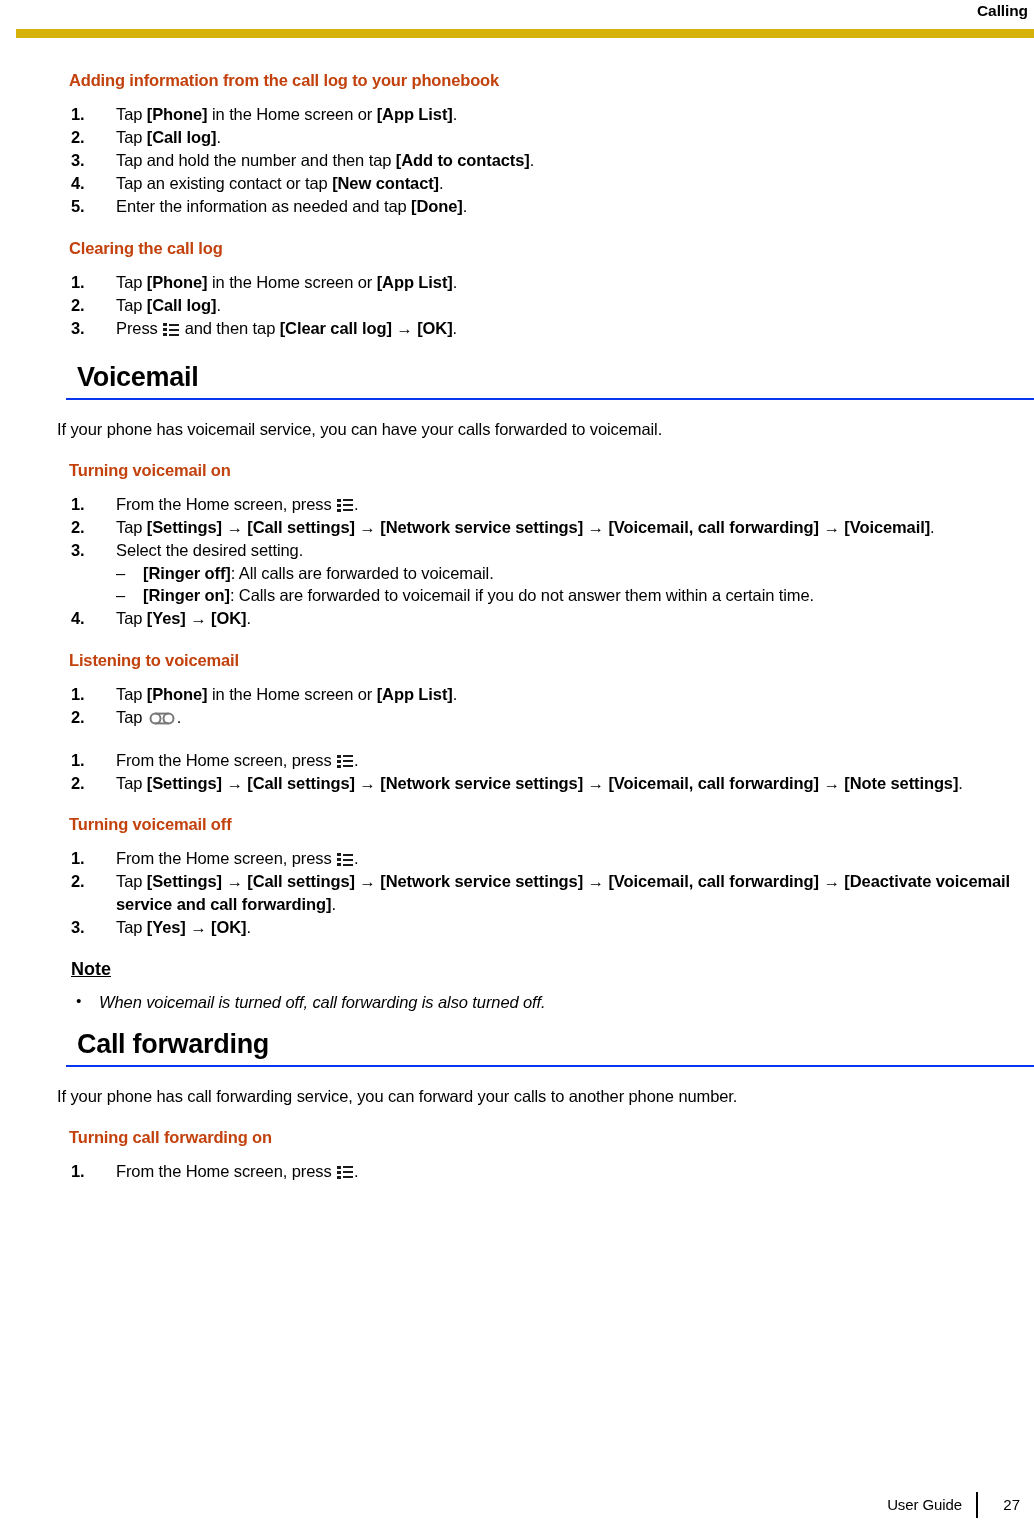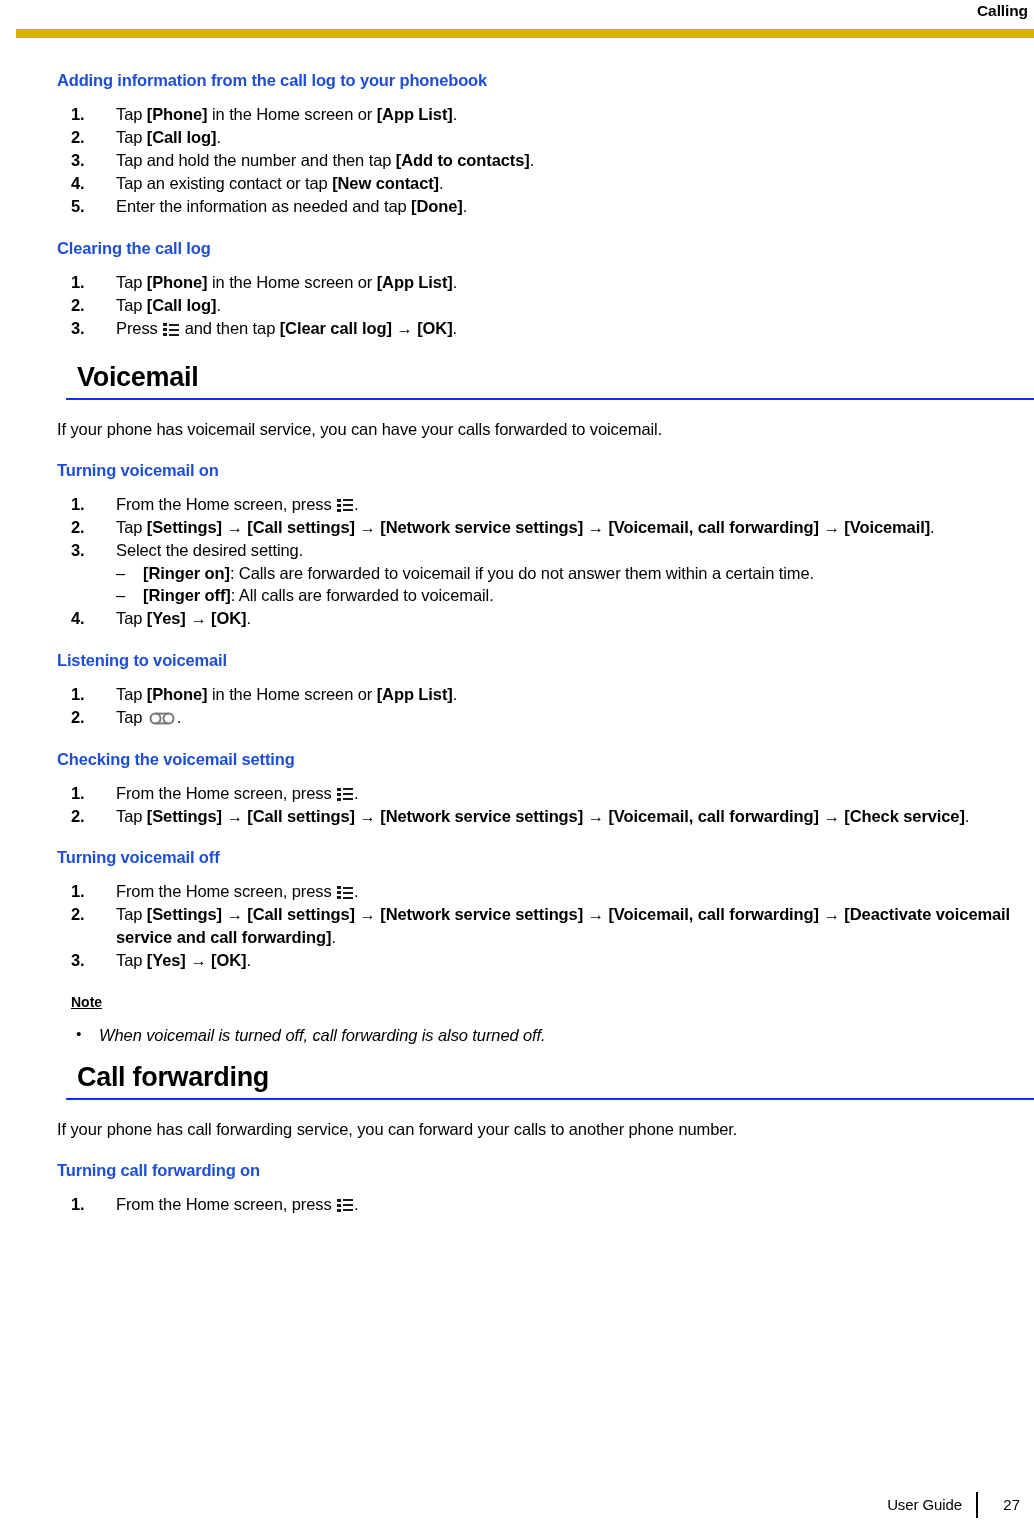--- a/index.html
+++ b/index.html
@@ -43,24 +43,24 @@
   
   .content {
     position: absolute;
     left: 57px;
     top: 70px;
     width: 960px;
   }
 
   
   h3.sub-head {
-    color: #1d4ed8;
-    font-size: 16.5px;
-    font-weight: bold;
-    margin: 0 0 9px 0;
+    color: #c2410c;
+    font-size: 16.5px;
+    font-weight: bold;
+    margin: 0 0 9px 12px;
     line-height: 21px;
     letter-spacing: -0.15px;
   }
   .section-block {
     margin: 0 0 7px -20px;
     position: relative;
     padding-left: 20px;
   }
   .section-head-row {
     display: flex;
@@ -139,21 +139,21 @@
     position: absolute;
     left: 0;
     top: 0;
   }
 
   
   .note-block {
     margin: 16px 0 14px 14px;
   }
   .note-title {
-    font-size: 14px;
+    font-size: 18px;
     font-weight: bold;
     text-decoration: underline;
     margin: 0 0 12px 0;
     line-height: 20px;
   }
   ul.note-list {
     list-style: none;
     margin: 0;
     padding: 0;
     font-style: italic;
@@ -273,39 +273,38 @@
       <h2 class="section-title">Voicemail</h2>
     </div>
     <div class="section-rule"></div>
     <p class="body-text">If your phone has voicemail service, you can have your calls forwarded to voicemail.</p>
     <div id="voicemail-subsections">
         <h3 class="sub-head">Turning voicemail on</h3>
         <ol class="steps">
           <li class="step">From the Home screen, press <span class="icon-menu"><i class="r1"></i><i class="r2"></i><i class="r3"></i></span>.</li>
           <li class="step">Tap <b class="ui">[Settings]</b> <span class="arrow">→</span> <b class="ui">[Call settings]</b> <span class="arrow">→</span> <b class="ui">[Network service settings]</b> <span class="arrow">→</span> <b class="ui">[Voicemail, call forwarding]</b> <span class="arrow">→</span> <b class="ui">[Voicemail]</b>.</li>
           <li class="step">Select the desired setting.<ul class="sub-steps">
+              <li class="sub-step"><b class="ui">[Ringer off]</b>: All calls are forwarded to voicemail.</li>
               <li class="sub-step"><b class="ui">[Ringer on]</b>: Calls are forwarded to voicemail if you do not answer them within a certain time.</li>
-              <li class="sub-step"><b class="ui">[Ringer off]</b>: All calls are forwarded to voicemail.</li>
             </ul></li>
           <li class="step">Tap <b class="ui">[Yes]</b> <span class="arrow">→</span> <b class="ui">[OK]</b>.</li>
         </ol>
         <h3 class="sub-head">Listening to voicemail</h3>
         <ol class="steps">
           <li class="step">Tap <b class="ui">[Phone]</b> in the Home screen or <b class="ui">[App List]</b>.</li>
           <li class="step">Tap <svg class="icon-voicemail" viewBox="0 0 26 13">
               <circle cx="6.5" cy="6.5" r="5" fill="none" stroke="#777777" stroke-width="2"></circle>
               <circle cx="19.5" cy="6.5" r="5" fill="none" stroke="#777777" stroke-width="2"></circle>
               <line x1="6.5" y1="1.6" x2="19.5" y2="1.6" stroke="#777777" stroke-width="2"></line>
               <line x1="6.5" y1="11.4" x2="19.5" y2="11.4" stroke="#777777" stroke-width="2"></line>
             </svg>.</li>
         </ol>
-        <h3 class="sub-head">Checking the voicemail setting</h3>
         <ol class="steps">
           <li class="step">From the Home screen, press <span class="icon-menu"><i class="r1"></i><i class="r2"></i><i class="r3"></i></span>.</li>
-          <li class="step">Tap <b class="ui">[Settings]</b> <span class="arrow">→</span> <b class="ui">[Call settings]</b> <span class="arrow">→</span> <b class="ui">[Network service settings]</b> <span class="arrow">→</span> <b class="ui">[Voicemail, call forwarding]</b> <span class="arrow">→</span> <b class="ui">[Check service]</b>.</li>
+          <li class="step">Tap <b class="ui">[Settings]</b> <span class="arrow">→</span> <b class="ui">[Call settings]</b> <span class="arrow">→</span> <b class="ui">[Network service settings]</b> <span class="arrow">→</span> <b class="ui">[Voicemail, call forwarding]</b> <span class="arrow">→</span> <b class="ui">[Note settings]</b>.</li>
         </ol>
         <h3 class="sub-head">Turning voicemail off</h3>
         <ol class="steps">
           <li class="step">From the Home screen, press <span class="icon-menu"><i class="r1"></i><i class="r2"></i><i class="r3"></i></span>.</li>
           <li class="step">Tap <b class="ui">[Settings]</b> <span class="arrow">→</span> <b class="ui">[Call settings]</b> <span class="arrow">→</span> <b class="ui">[Network service settings]</b> <span class="arrow">→</span> <b class="ui">[Voicemail, call forwarding]</b> <span class="arrow">→</span> <b class="ui">[Deactivate voicemail service and call forwarding]</b>.</li>
           <li class="step">Tap <b class="ui">[Yes]</b> <span class="arrow">→</span> <b class="ui">[OK]</b>.</li>
         </ol>
       </div>
 
     <div class="note-block">

